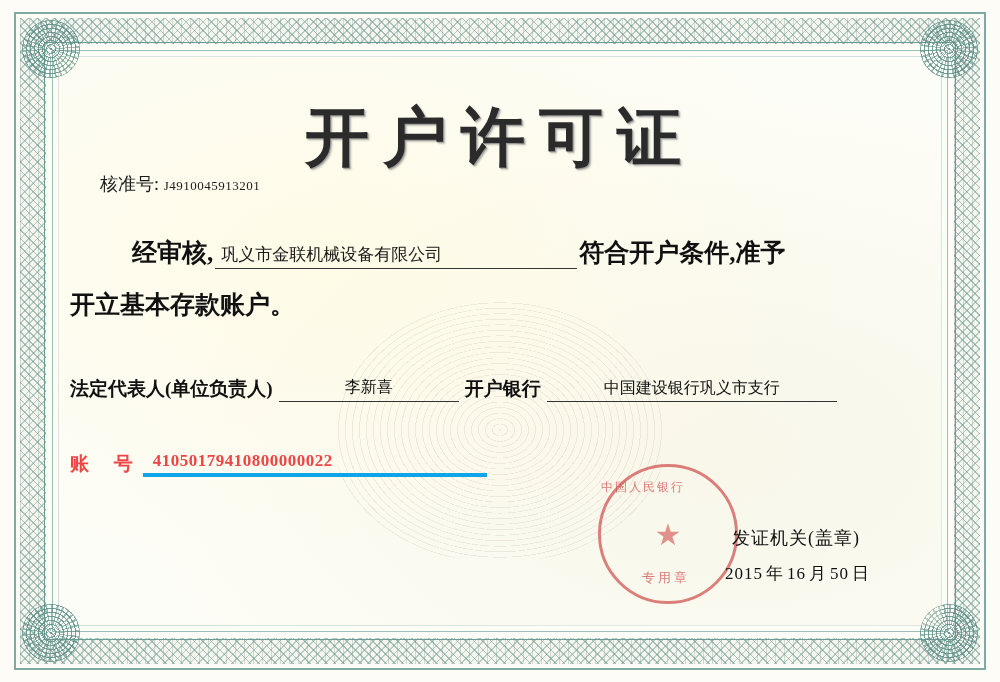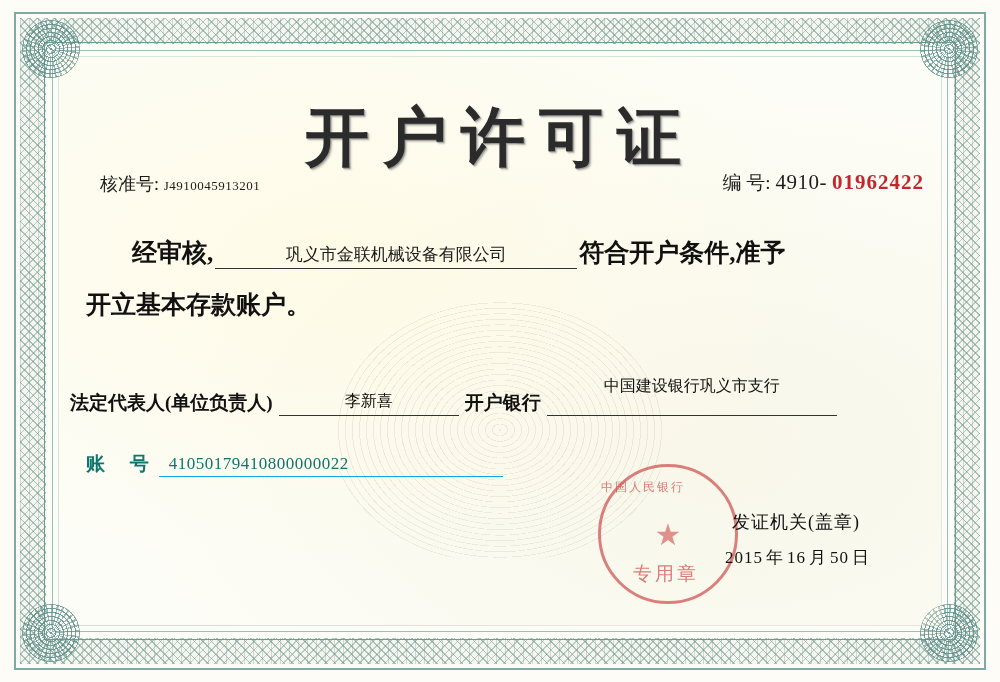--- a/index.html
+++ b/index.html
@@ -164,35 +164,35 @@
     color: #111;
     display: flex;
     align-items: flex-end;
     white-space: nowrap;
   }
   .body-line1 .lead { margin-left: 62px; }
   .fill-company {
     display: inline-block;
     min-width: 350px;
     border-bottom: 1px solid #333;
-    text-align: center;
+    text-align: left;
     font-size: 17px;
     font-weight: normal;
     padding: 0 6px 2px 6px;
     margin: 0 2px;
     color: #1a1a1a;
   }
   .body-line2 {
     position: absolute;
     top: 222px;
     left: 0;
     font-size: 25px;
     font-weight: bold;
     color: #111;
-    margin-left: 16px;
+    margin-left: 0px;
   }
 
   .row-rep {
     position: absolute;
     top: 310px;
     left: 0; right: 0;
     display: flex;
     align-items: flex-end;
     white-space: nowrap;
     font-size: 20px;
@@ -211,51 +211,51 @@
     padding-bottom: 3px;
   }
   .bank-label { font-size: 19px; }
   .fill-bank {
     display: inline-block;
     width: 290px;
     border-bottom: 1px solid #333;
     font-size: 16px;
     font-weight: normal;
     text-align: center;
-    padding-bottom: 18px;
+    padding-bottom: 2px;
   }
 
   .row-account {
     position: absolute;
     top: 385px;
-    left: 16px;
+    left: 0;
     display: flex;
     align-items: flex-end;
     white-space: nowrap;
     font-size: 20px;
     font-weight: bold;
-    color: #0f766e;
+    color: #ef4444;
   }
   .acct-label { letter-spacing: 10px; font-size: 19px; }
   .fill-account {
     display: inline-block;
     width: 330px;
-    border-bottom: 1px solid #0ea5e9;
+    border-bottom: 4px solid #0ea5e9;
     font-size: 17px;
-    font-weight: normal;
+    font-weight: bold;
     text-align: left;
     padding: 0 4px 2px 10px;
     font-family: "Liberation Serif", serif;
     letter-spacing: 0.5px;
   }
 
   .issuer-block {
     position: absolute;
     right: 60px;
-    top: 444px;
+    top: 460px;
     text-align: center;
     font-size: 18px;
     color: #111;
   }
   .issuer-line { font-size: 18px; letter-spacing: 1px; }
   .date-line {
     margin-top: 12px;
     font-size: 17px;
     letter-spacing: 1px;
   }
@@ -286,21 +286,21 @@
     left: 0; right: 0; top: 12px;
     text-align: left;
     font-size: 12px;
     letter-spacing: 2px;
     color: rgba(200,45,45,0.72);
   }
   .seal .seal-bottom {
     position: absolute;
     left: 0; right: 4px; bottom: 14px;
     text-align: center;
-    font-size: 19px;
+    font-size: 13px;
     letter-spacing: 3px;
     color: rgba(200,45,45,0.72);
   }
 </style>
 </head>
 <body>
 
 <div id="certificate">
 
   <div class="border-outer"></div>
@@ -320,25 +320,20 @@
 
   <div class="content">
 
     <div class="doc-title">开户许可证</div>
 
     <div class="row-approval">
       <span class="approval-label">核准号:</span>
       <span class="approval-value">J4910045913201</span>
     </div>
 
-    <div class="row-number">
-      <span class="num-label">编 号:</span>
-      <span class="num-prefix">4910-</span>
-      <span class="num-red">01962422</span>
-    </div>
 
     <div class="body-line1">
       <span class="lead">经审核,</span>
       <span class="fill-company">巩义市金联机械设备有限公司</span>
       <span>符合开户条件,准予</span>
     </div>
 
     <div class="body-line2">开立基本存款账户。</div>
 
     <div class="row-rep">

